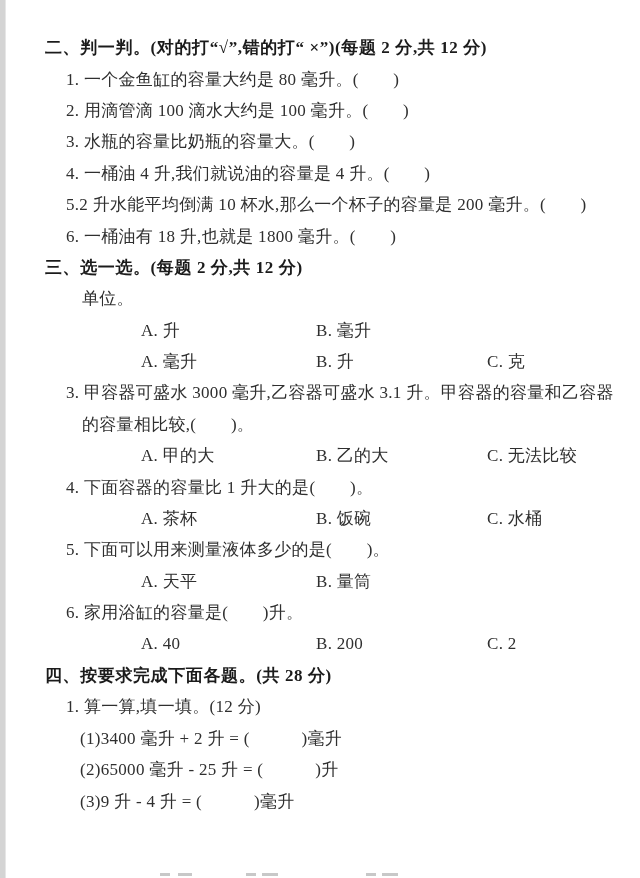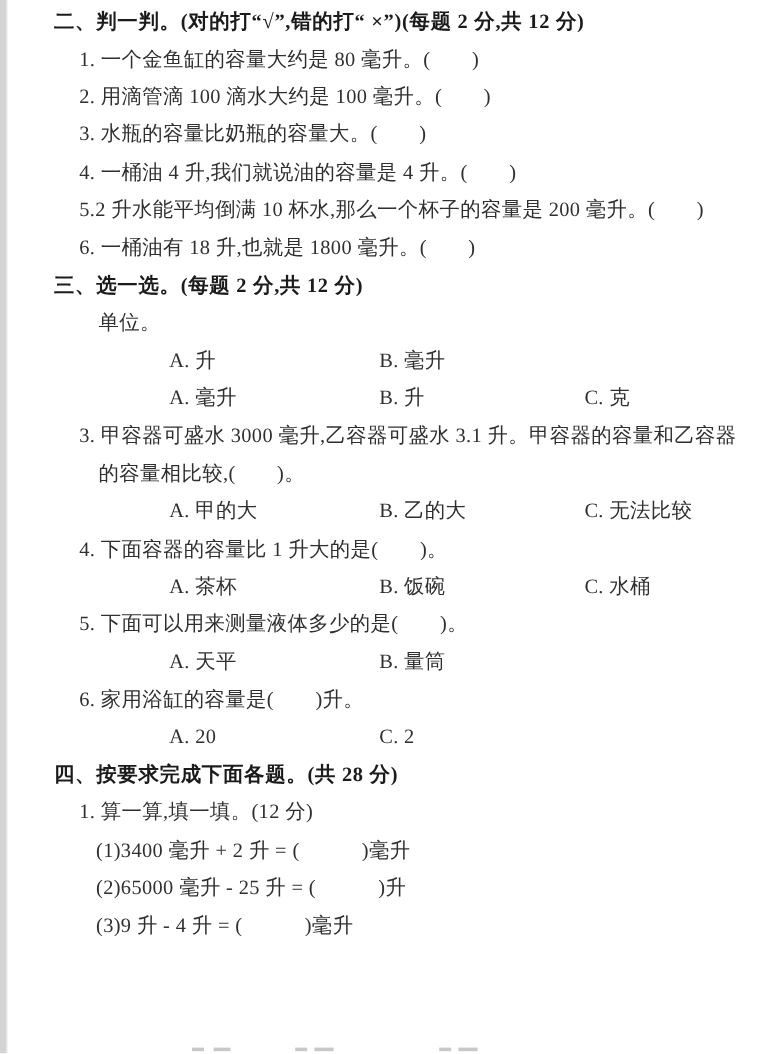--- a/index.html
+++ b/index.html
@@ -13,21 +13,21 @@
   }
   .page-edge {
     position: absolute; left: 0; top: 0;
     width: 5px; height: 878px;
     background: #d4d4d4;
     border-right: 1px solid #e6e6e6;
   }
   .content {
     position: absolute; left: 0; top: 0;
     width: 580px;
-    padding-top: 2px;
+    padding-top: 32px;
     box-sizing: border-box;
   }
   .line {
     height: 31.4px;
     display: flex;
     align-items: center;
     font-size: 17px;
     letter-spacing: 0.3px;
     white-space: nowrap;
   }
@@ -103,21 +103,22 @@
   </div>
 
   <div class="line item">5. 下面可以用来测量液体多少的是(　　)。</div>
   <div class="options">
     <span>A. 天平</span>
     <span>B. 量筒</span>
   </div>
 
   <div class="line item">6. 家用浴缸的容量是(　　)升。</div>
   <div class="options">
-    <span>A. 20</span>
+    <span>A. 40</span>
+    <span>B. 200</span>
     <span>C. 2</span>
   </div>
 
   <div class="line heading">四、按要求完成下面各题。(共 28 分)</div>
   <div class="line item">1. 算一算,填一填。(12 分)</div>
   <div class="line subitem">(1)3400 毫升 + 2 升 = (　　　)毫升</div>
   <div class="line subitem">(2)65000 毫升 - 25 升 = (　　　)升</div>
   <div class="line subitem">(3)9 升 - 4 升 = (　　　)毫升</div>
 
 </div>

